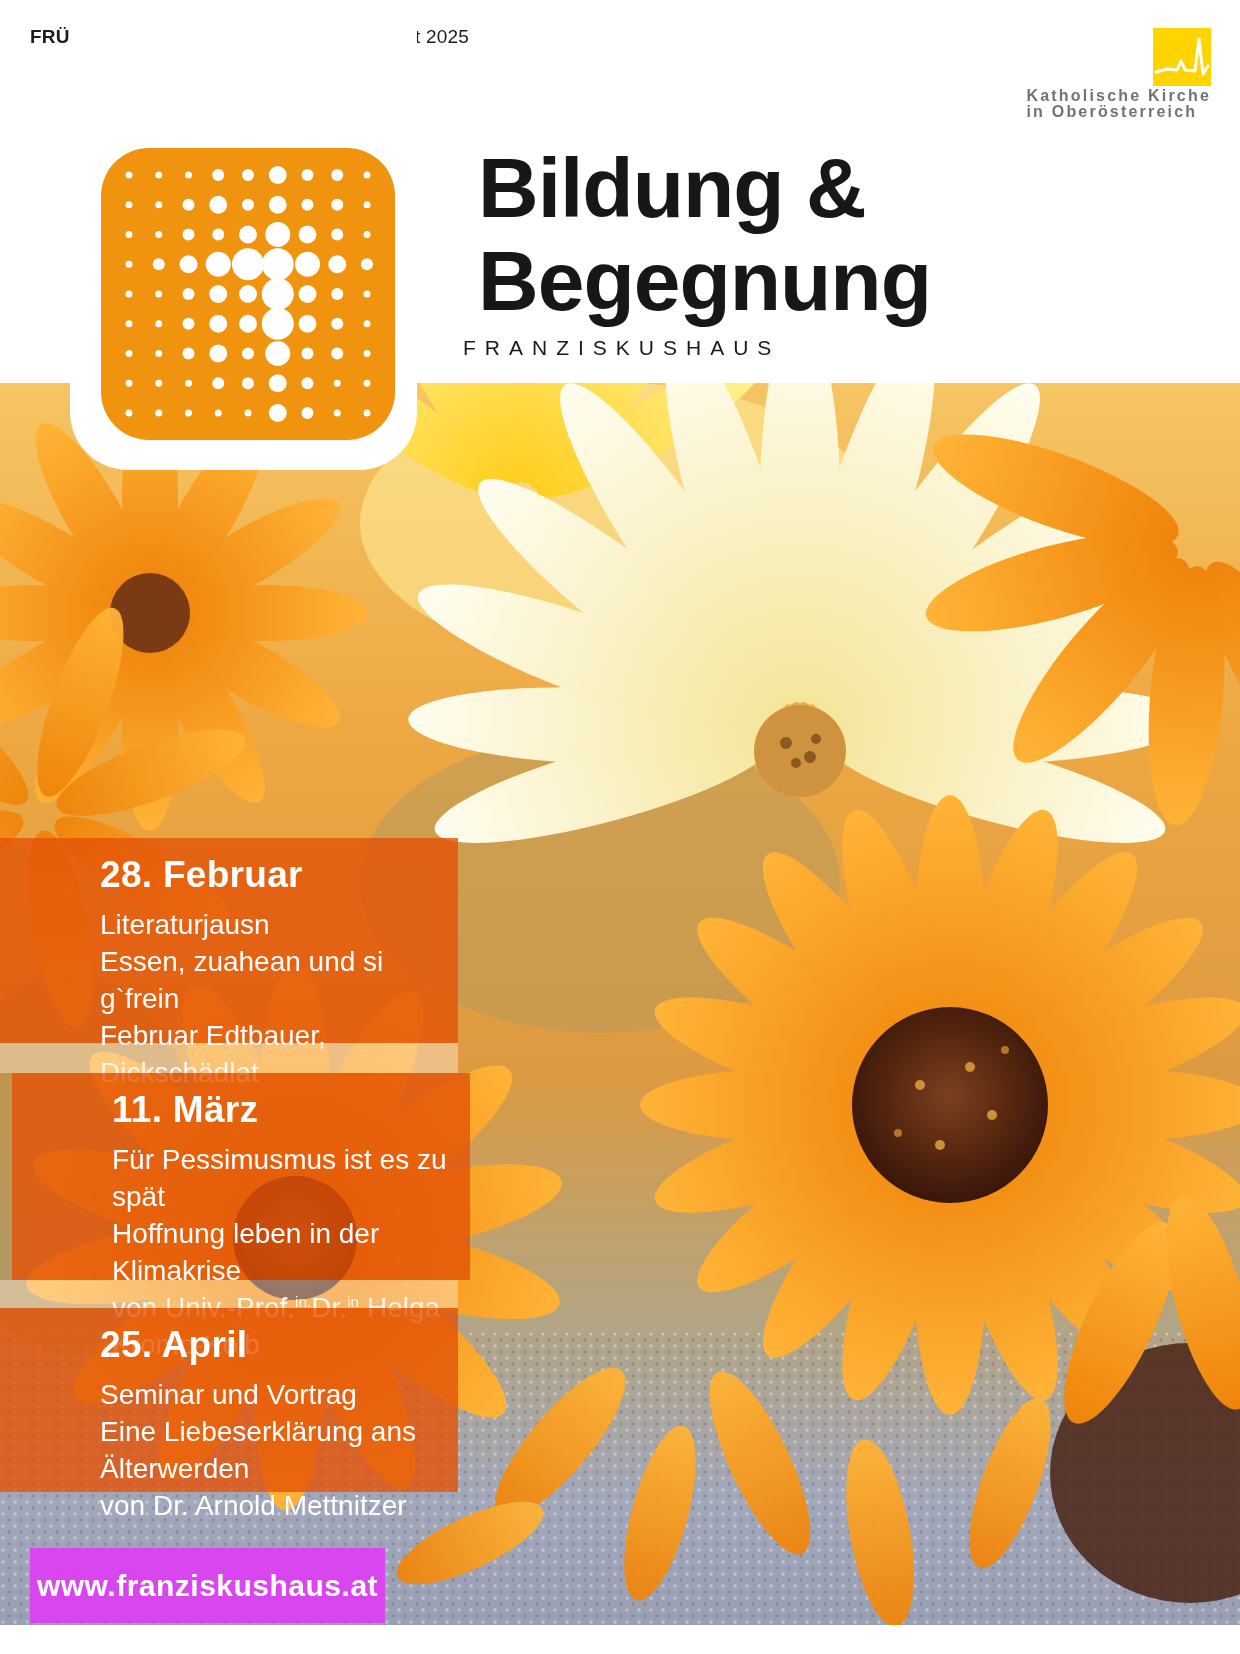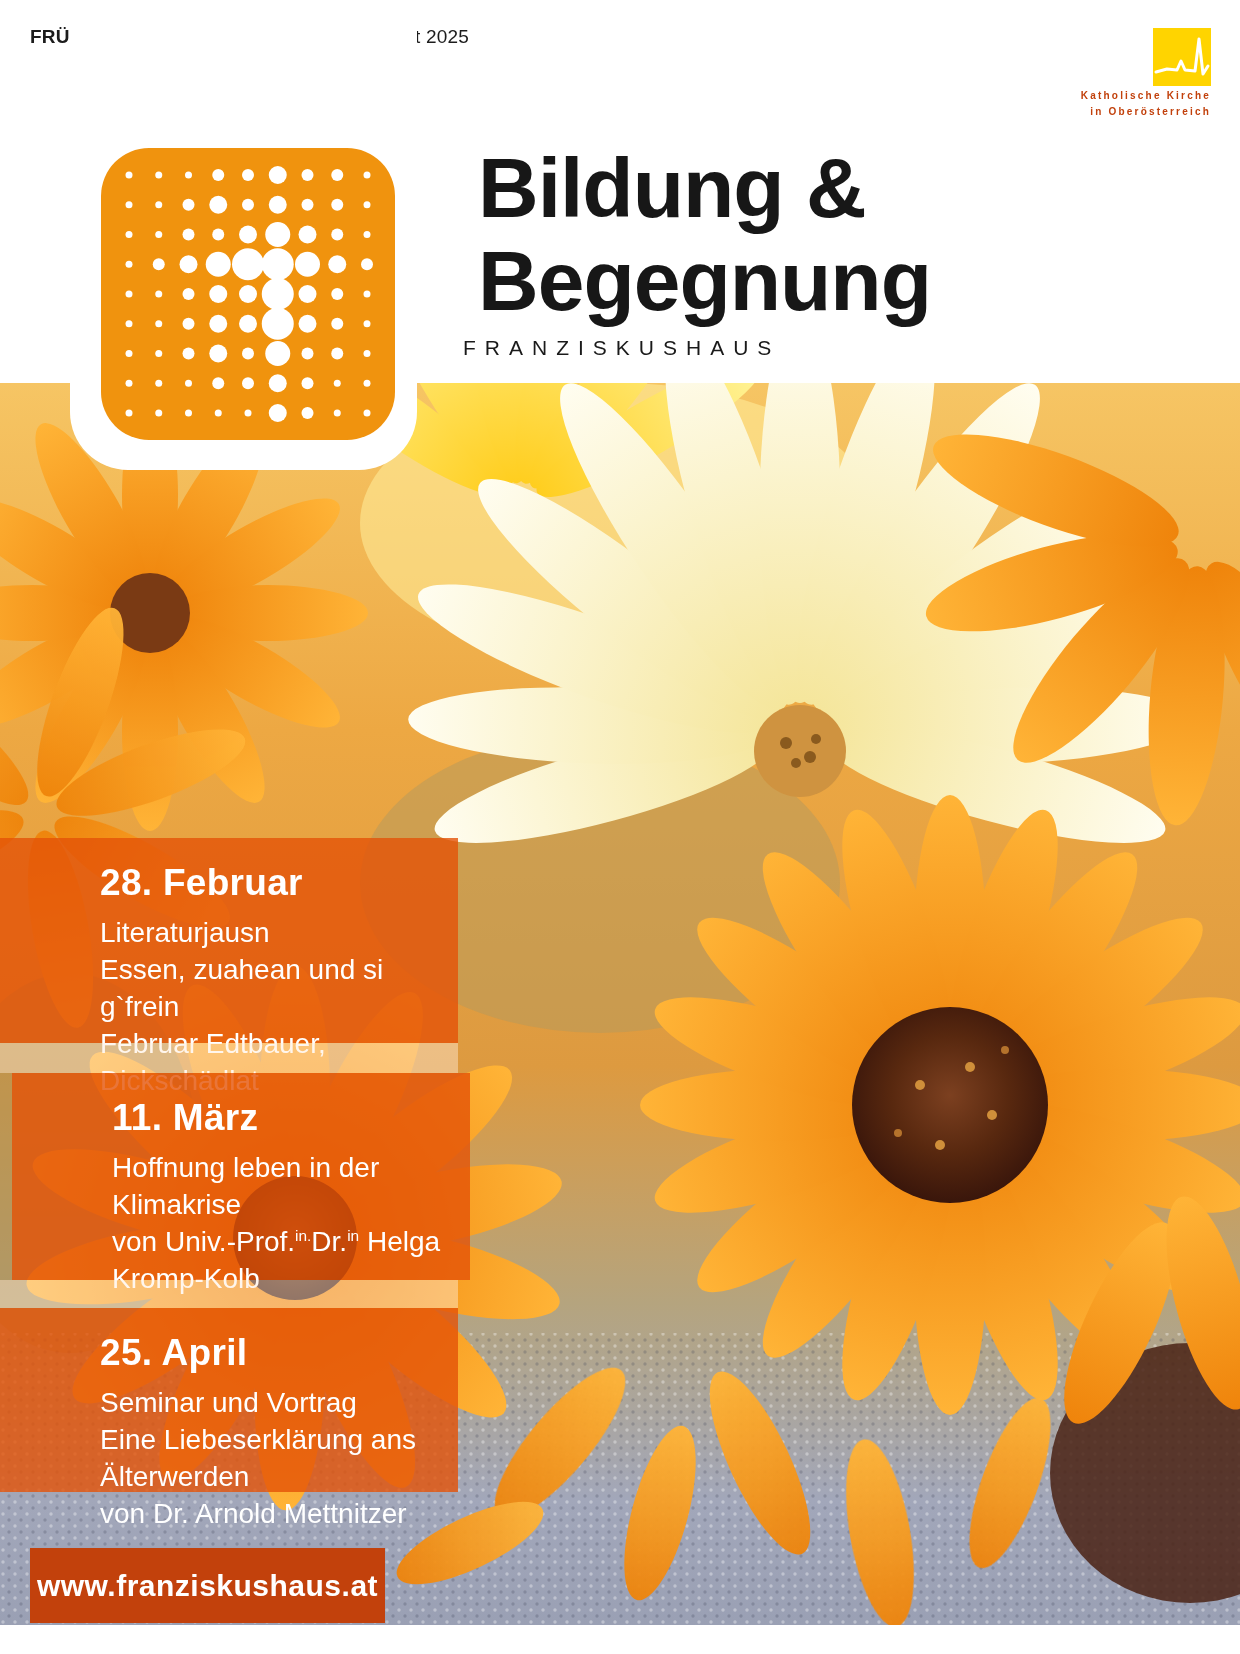--- a/index.html
+++ b/index.html
@@ -8,49 +8,49 @@
     position:relative;width:1240px;height:1654px;background:#ffffff;
     margin:0 auto;overflow:hidden;
     font-family:"Liberation Sans", sans-serif;
   }
   
   .masthead{position:absolute;left:30px;top:26px;font-size:19px;color:#1c1c1c;letter-spacing:.2px;}
   .masthead b{font-weight:700;}
   
   .church-square{position:absolute;left:1153px;top:28px;width:58px;height:58px;background:#FFD400;}
   .church-square svg{display:block;width:100%;height:100%;}
-  .church-text{position:absolute;right:29px;top:88px;text-align:right;
-    font-size:10px;font-weight:700;letter-spacing:2.2px;color:#c2410c;line-height:16px;}
+  .church-text{position:absolute;right:29px;top:88px;
+    font-size:16px;font-weight:700;letter-spacing:2.2px;color:#737373;line-height:16px;}
   
   .white-tab{position:absolute;left:70px;top:0;width:347px;height:470px;background:#ffffff;
     border-bottom-left-radius:58px;border-bottom-right-radius:58px;z-index:3;}
   .dots-logo{position:absolute;left:101px;top:148px;width:294px;height:292px;background:#F0930E;
     border-radius:48px;z-index:4;}
   .dots-logo svg{display:block;width:100%;height:100%;}
   .title{position:absolute;left:478px;top:142px;z-index:4;color:#171717;
     font-size:84px;line-height:93px;font-weight:700;letter-spacing:-1px;}
   .subtitle{position:absolute;left:463px;top:336px;z-index:4;color:#1a1a1a;
     font-size:21px;font-weight:400;letter-spacing:9px;}
   
   .photo{position:absolute;left:0;top:383px;width:1240px;height:1242px;z-index:1;}
   .photo svg{display:block;width:100%;height:100%;}
   
   .ebox{position:absolute;left:0;width:458px;z-index:5;background:rgba(228,82,8,.8);
-    color:#fff;padding:24px 20px 0 100px;}
+    color:#fff;padding:16px 20px 0 100px;}
   .ebox .date{font-size:37px;font-weight:700;margin:0 0 10px 0;letter-spacing:.3px;}
   .ebox .line{font-size:28px;line-height:37px;font-weight:400;}
   .gap-strip{position:absolute;left:0;width:458px;z-index:5;background:rgba(255,236,214,.45);}
   sup.deg{font-size:.55em;vertical-align:super;line-height:0;}
   
   .slogan{position:absolute;right:65px;top:1252px;z-index:5;text-align:right;
     font-size:88px;line-height:96px;font-weight:700;color:#ffffff;letter-spacing:-1px;
     text-shadow:-2px -2px 0 #7b3a10, 2px -2px 0 #7b3a10, -2px 2px 0 #7b3a10, 2px 2px 0 #7b3a10,
                 -3px 0 0 #7b3a10, 3px 0 0 #7b3a10, 0 -3px 0 #7b3a10, 0 3px 0 #7b3a10;}
   
-  .webbar{position:absolute;left:30px;top:1548px;width:355px;height:75px;background:#c2410c;z-index:6;
+  .webbar{position:absolute;left:30px;top:1548px;width:355px;height:75px;background:#d946ef;z-index:6;
     display:flex;align-items:center;justify-content:center;color:#fff;font-size:30px;font-weight:700;
     letter-spacing:.5px;cursor:pointer;}
 </style>
 </head>
 <body>
 
 <div id="page">
 
   <div class="masthead">
     <b>FRÜHJAHR/SOMMER</b><span> März 2025 bis August 2025</span>
@@ -338,20 +338,21 @@
   <div class="ebox" style="top:838px;height:205px;">
     <div class="date">28. Februar</div>
     <div class="line">Literaturjausn</div>
     <div class="line">Essen, zuahean und si g`frein</div>
     <div class="line">Februar Edtbauer, Dickschädlat</div>
   </div>
   <div class="gap-strip" style="top:1043px;height:30px;"></div>
 
   <div class="ebox" style="top:1073px;height:207px;margin-left:12px;">
     <div class="date">11. März</div>
+    <div class="line">Für Pessimusmus ist es zu spät</div>
     <div class="line">Hoffnung leben in der Klimakrise</div>
     <div class="line"><span>von Univ.-Prof.</span><sup class="deg">in.</sup><span>Dr.</span><sup class="deg">in</sup><span> Helga Kromp-Kolb</span></div>
   </div>
   <div class="gap-strip" style="top:1280px;height:28px;"></div>
 
   <div class="ebox" style="top:1308px;height:184px;">
     <div class="date">25. April</div>
     <div class="line">Seminar und Vortrag</div>
     <div class="line">Eine Liebeserklärung ans Älterwerden</div>
     <div class="line">von Dr. Arnold Mettnitzer</div>

